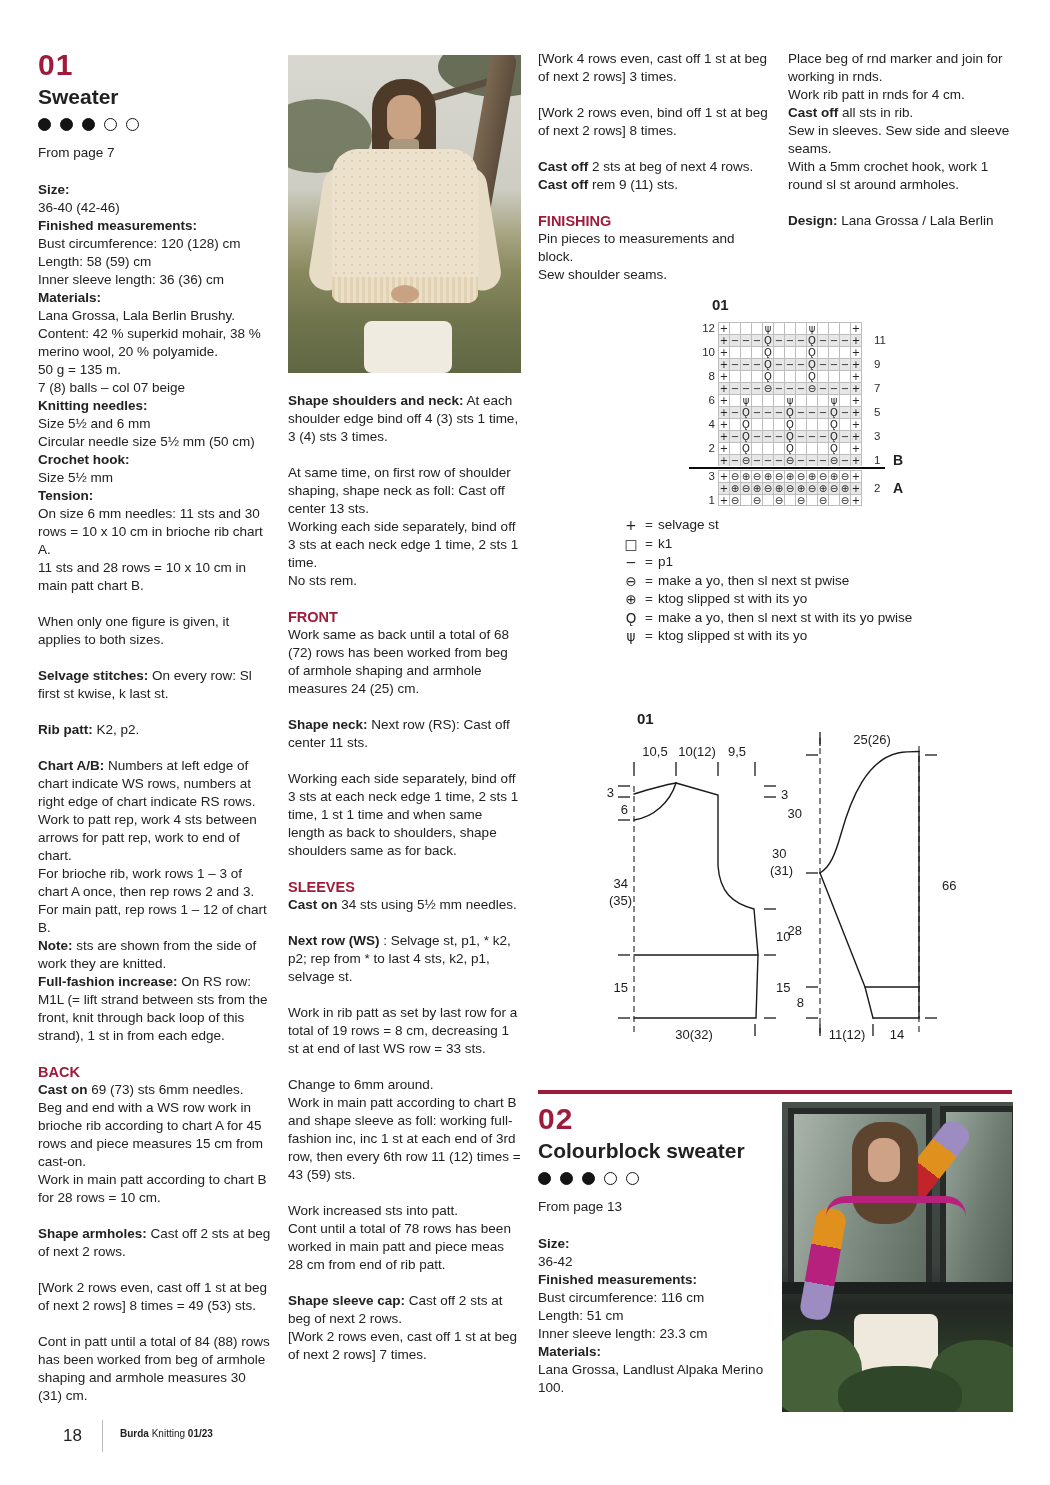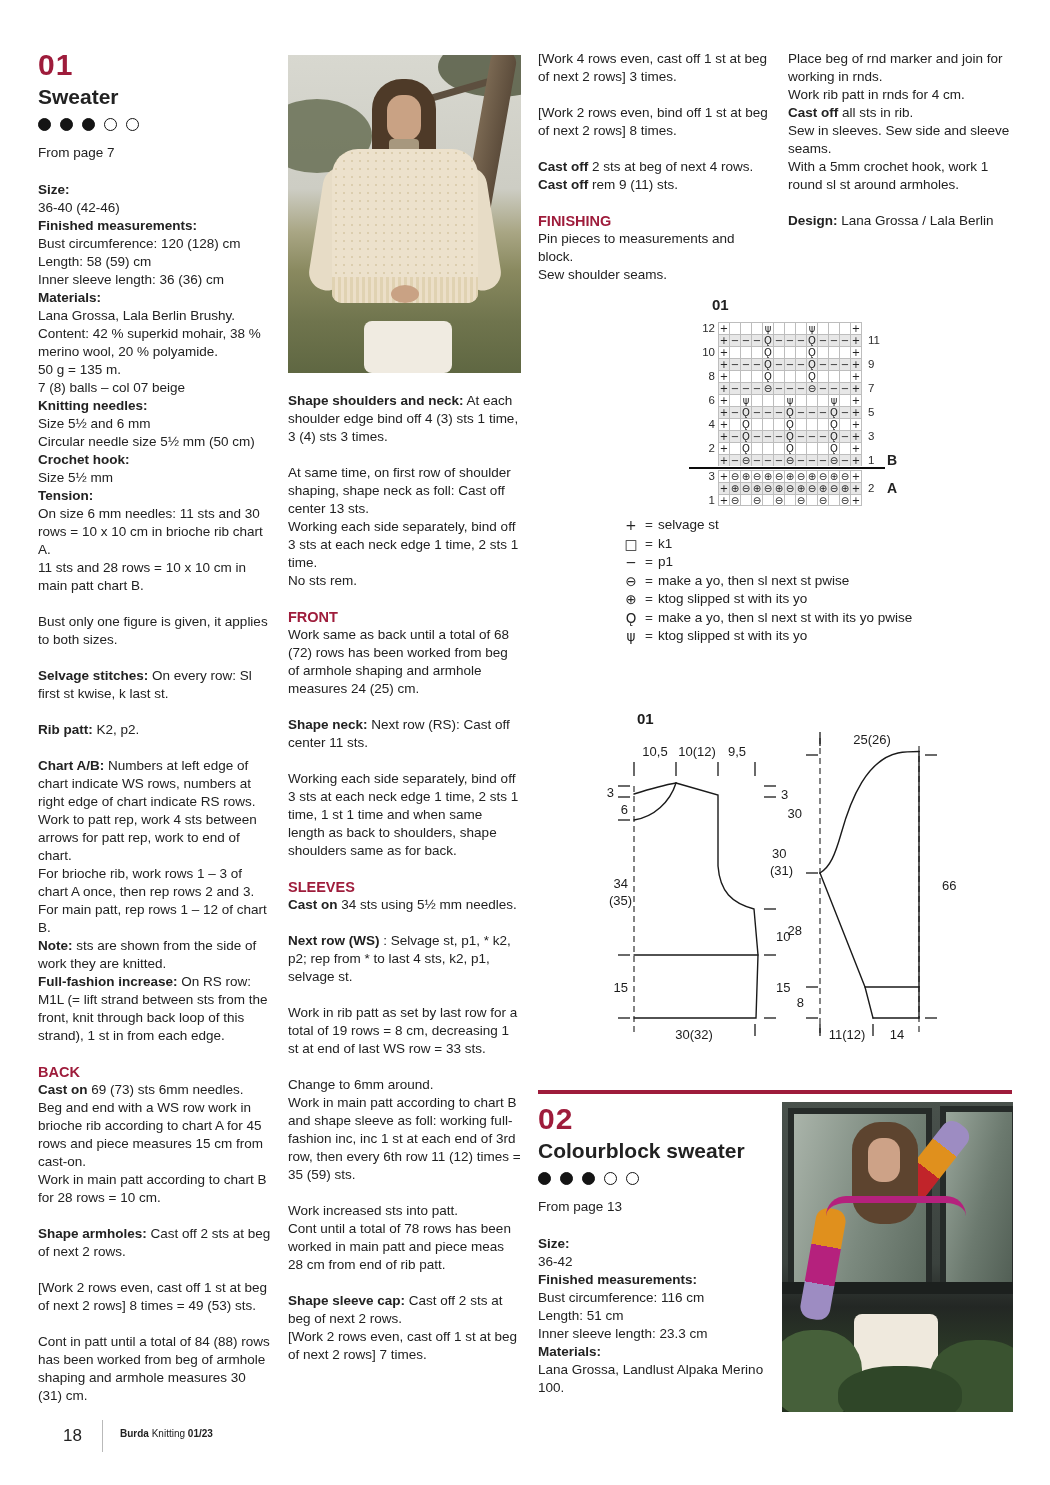--- a/index.html
+++ b/index.html
@@ -64,21 +64,21 @@
       background:linear-gradient(180deg,#e0901d 0 34%,#b5217d 34% 68%,#9d8cc2 68%);}
   .p2-torso{left:44px; top:94px; width:140px; height:120px; border-radius:20px 20px 8px 8px; overflow:hidden;
       display:grid; grid-template-columns:repeat(4,1fr); grid-template-rows:repeat(5,1fr);
       border-top:7px solid #b5217d; box-sizing:border-box;}
   .p2-pants{left:72px; top:212px; width:84px; height:96px; background:#efe9dd; border-radius:8px;}
   
   .chart{position:absolute; left:698px; top:296px; width:215px;}
   .chart-title{font-weight:bold; font-size:15px; margin:0 0 9px 14px;}
   .crow{display:flex; align-items:stretch;}
   .lnum{width:17px; font-size:11.5px; line-height:12px; text-align:right; padding-right:3px; color:#2b2b2b;}
-  .rnum{width:17px; font-size:11.5px; line-height:12px; text-align:left; padding-left:6px; color:#2b2b2b;}
+  .rnum{width:17px; font-size:11.5px; line-height:12px; text-align:left; padding-left:12px; color:#2b2b2b;}
   .tag{font-weight:bold; font-size:14px; line-height:12px; margin-left:2px;}
   .cellwrap{display:flex; border-left:1px solid #bdbdbd;}
   .crow.ws .cellwrap{background:#e7e7e7;}
   .sym{font-family:"DejaVu Sans","Liberation Sans",sans-serif;}
   .cell{width:11px; height:12px; box-sizing:border-box; border-right:1px solid #bdbdbd; border-top:1px solid #bdbdbd;
         font-size:10px; line-height:11px; text-align:center; color:#222;}
   .grid-b .crow:last-child .cell{border-bottom:0;}
   .grid-a .crow:last-child .cell{border-bottom:1px solid #bdbdbd;}
   .chart-sep{height:2px; background:#0c0c0c; width:196px; margin:1px 0 1px -9px;}
   
@@ -195,21 +195,21 @@
           <div class="tline">
             <span>11 sts and 28 rows = 10 x 10 cm in main patt chart B.</span>
           </div>
         </div>
       </div>
 
       <div class="block">
 
         <div>
           <div class="tline">
-            <span>Bust only one figure is given, it applies to both sizes.</span>
+            <span>When only one figure is given, it applies to both sizes.</span>
           </div>
         </div>
       </div>
 
       <div class="block">
 
         <div>
           <div class="tline">
             <span class="b">Selvage stitches:</span>
           
@@ -414,21 +414,21 @@
       </div>
 
       <div class="block">
 
         <div>
           <div class="tline">
             <span>Change to 6mm around.</span>
           </div>
 
           <div class="tline">
-            <span>Work in main patt according to chart B and shape sleeve as foll: working full-fashion inc, inc 1 st at each end of 3rd row, then every 6th row 11 (12) times = 35 (59) sts.</span>
+            <span>Work in main patt according to chart B and shape sleeve as foll: working full-fashion inc, inc 1 st at each end of 3rd row, then every 6th row 11 (12) times = 43 (59) sts.</span>
           </div>
         </div>
       </div>
 
       <div class="block">
 
         <div>
           <div class="tline">
             <span>Work increased sts into patt.</span>
           </div>

